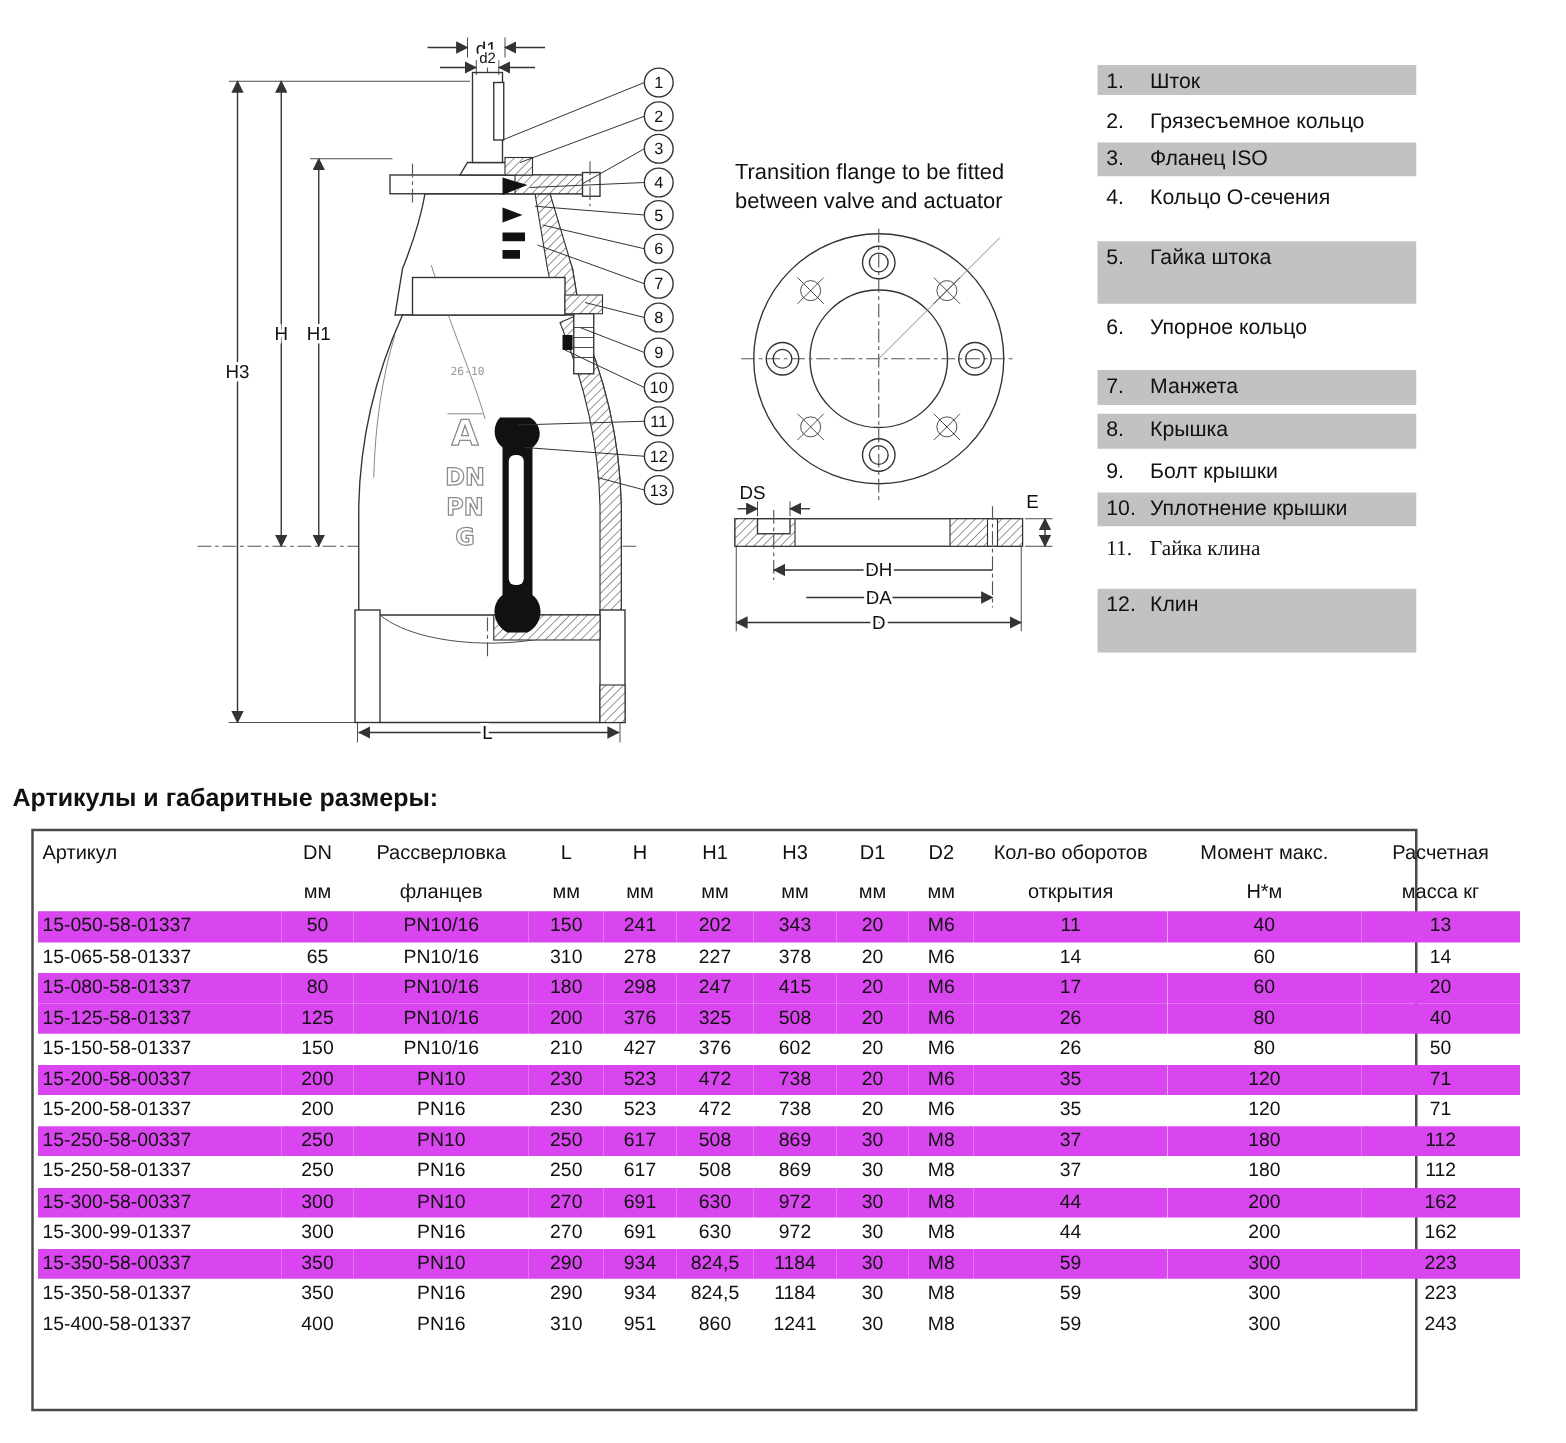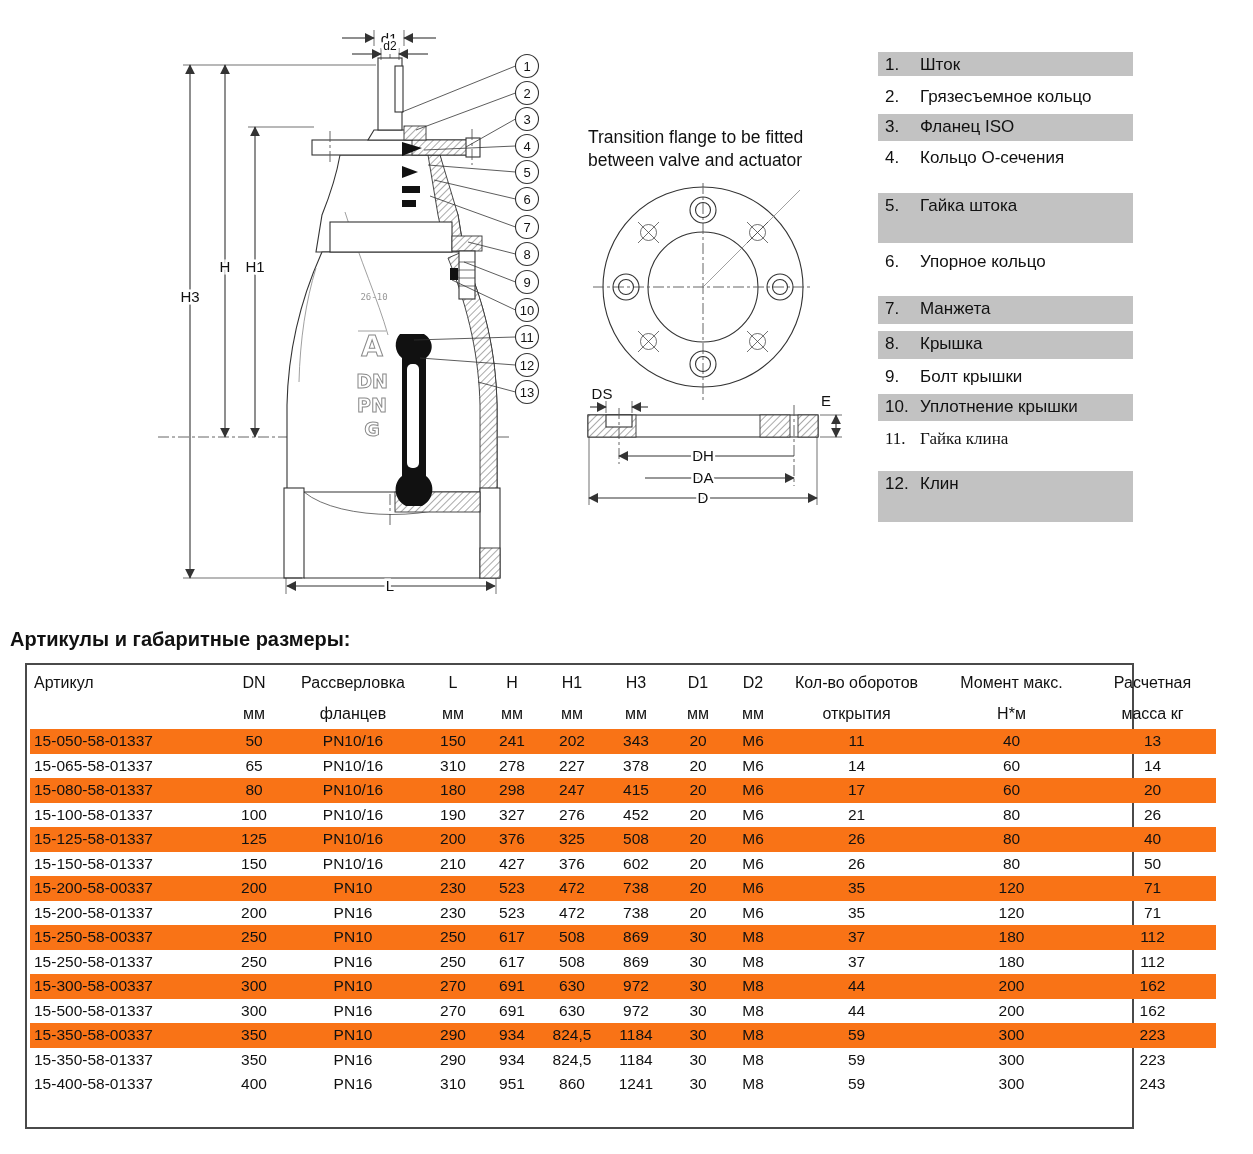--- a/index.html
+++ b/index.html
@@ -32,21 +32,21 @@
   .pl-num{width:42px;padding-left:7px;box-sizing:border-box;}
   
   .tbl-title{position:absolute;left:10px;top:628px;font-size:20px;font-weight:bold;}
   .tbl-wrap{position:absolute;left:25px;top:663px;width:1109px;height:466px;
       border:2px solid #4a4a4a;box-sizing:border-box;}
   table.dims{border-collapse:collapse;table-layout:fixed;width:1186px;margin-left:3px;margin-top:2px;}
   table.dims td{white-space:nowrap;text-align:center;padding:0;overflow:hidden;}
   table.dims thead td{font-size:16px;height:31px;vertical-align:middle;}
   table.dims tbody td{font-size:15.5px;height:24.5px;}
   table.dims td.c0{text-align:left;padding-left:4px;}
-  table.dims tbody tr.shade{background:#f97316;}
+  table.dims tbody tr.shade{background:#d946ef;}
 </style>
 </head>
 <body>
 
 <div class="page">
 
   <svg class="diagram" width="870" height="620" viewBox="0 0 870 620">
     <defs>
       <marker id="arr" viewBox="0 0 10 10" refX="9.2" refY="5" markerWidth="9" markerHeight="9" orient="auto-start-reverse">
           <path d="M0,0L10,5L0,10z" fill="#333"></path>
@@ -384,34 +384,20 @@
             <td>180</td>
             <td>298</td>
             <td>247</td>
             <td>415</td>
             <td>20</td>
             <td>M6</td>
             <td>17</td>
             <td>60</td>
             <td>20</td>
           </tr>
-          <tr>
-            <td class="c0">15-100-58-01337</td>
-            <td>100</td>
-            <td>PN10/16</td>
-            <td>190</td>
-            <td>327</td>
-            <td>276</td>
-            <td>452</td>
-            <td>20</td>
-            <td>M6</td>
-            <td>21</td>
-            <td>80</td>
-            <td>26</td>
-          </tr>
           <tr class="shade">
             <td class="c0">15-125-58-01337</td>
             <td>125</td>
             <td>PN10/16</td>
             <td>200</td>
             <td>376</td>
             <td>325</td>
             <td>508</td>
             <td>20</td>
             <td>M6</td>
@@ -497,21 +483,21 @@
             <td>691</td>
             <td>630</td>
             <td>972</td>
             <td>30</td>
             <td>M8</td>
             <td>44</td>
             <td>200</td>
             <td>162</td>
           </tr>
           <tr>
-            <td class="c0">15-500-58-01337</td>
+            <td class="c0">15-300-99-01337</td>
             <td>300</td>
             <td>PN16</td>
             <td>270</td>
             <td>691</td>
             <td>630</td>
             <td>972</td>
             <td>30</td>
             <td>M8</td>
             <td>44</td>
             <td>200</td>

